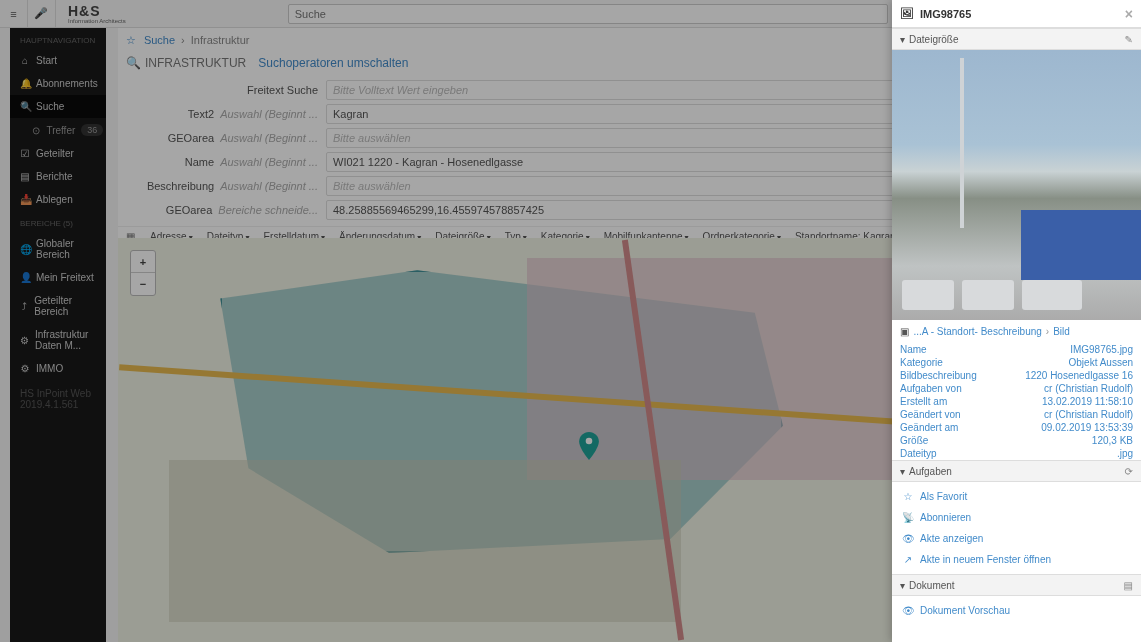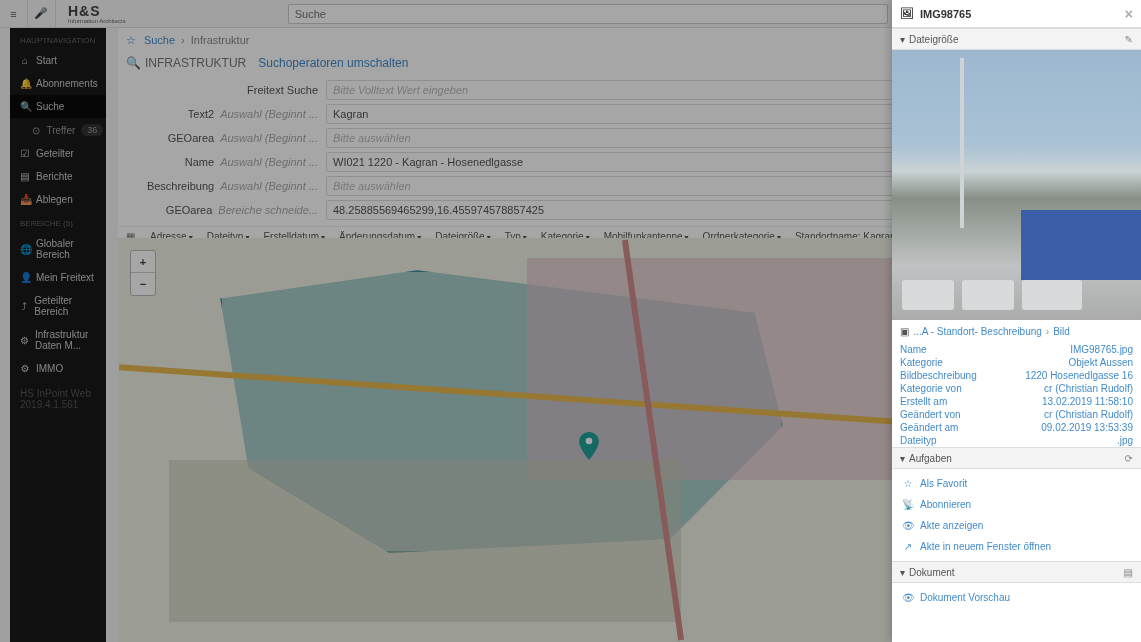--- a/index.html
+++ b/index.html
@@ -277,34 +277,38 @@
       </div>
       <div class="meta-row">
         <span class="k">Kategorie</span>
         <span class="v">Objekt Aussen</span>
       </div>
       <div class="meta-row">
         <span class="k">Bildbeschreibung</span>
         <span class="v">1220 Hosenedlgasse 16</span>
       </div>
       <div class="meta-row">
-        <span class="k">Kategorie von</span>
+        <span class="k">Aufgaben von</span>
         <span class="v">cr (Christian Rudolf)</span>
       </div>
       <div class="meta-row">
         <span class="k">Erstellt am</span>
         <span class="v">13.02.2019 11:58:10</span>
       </div>
       <div class="meta-row">
         <span class="k">Geändert von</span>
         <span class="v">cr (Christian Rudolf)</span>
       </div>
       <div class="meta-row">
         <span class="k">Geändert am</span>
         <span class="v">09.02.2019 13:53:39</span>
+      </div>
+      <div class="meta-row">
+        <span class="k">Größe</span>
+        <span class="v">120,3 KB</span>
       </div>
       <div class="meta-row">
         <span class="k">Dateityp</span>
         <span class="v">.jpg</span>
       </div>
     </div>
   <div class="panel-sec-header">
     <span>▾</span>
     <span>Aufgaben</span>
     <span class="tool">⟳</span>

